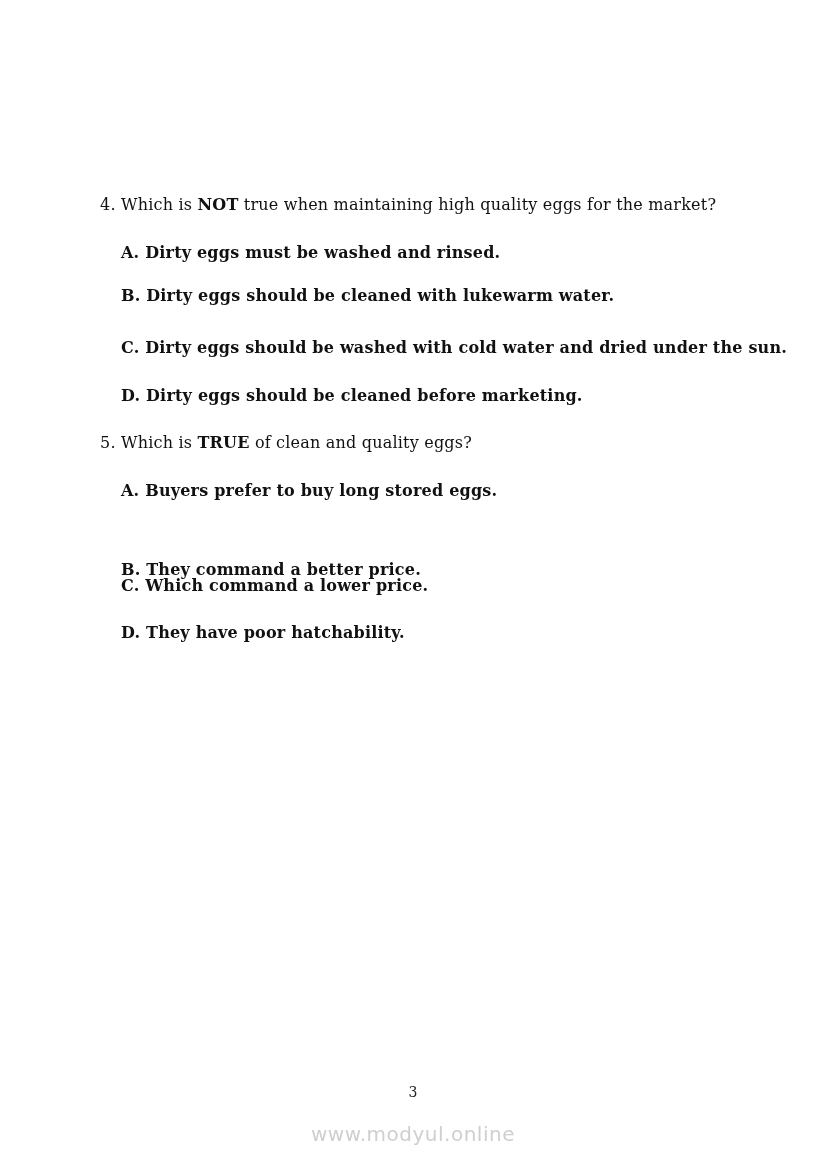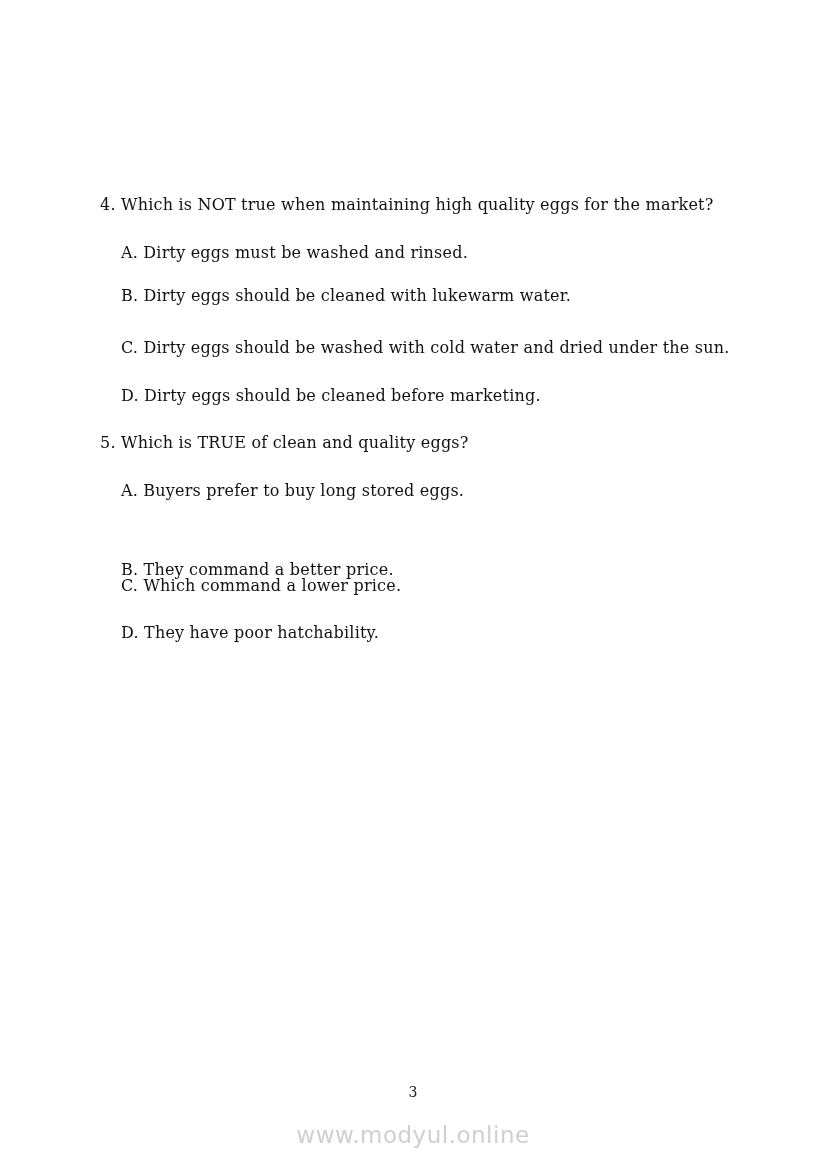--- a/index.html
+++ b/index.html
@@ -21,39 +21,39 @@
     white-space: pre;
   }
   .q-line {
     left: 100px;
     display: flex;
   }
   .q-num {
     width: 21px;
     flex-shrink: 0;
   }
-  .q-text b { font-weight: 400; }
-  .opt-line { left: 121px; }
+  .q-text b { font-weight: 700; }
+  .opt-line { left: 121px; font-weight: bold; }
   .page-number {
     position: absolute;
     top: 1084px;
     left: 0;
     width: 100%;
     text-align: center;
     font-size: 14px;
     color: #222222;
   }
   .watermark {
     position: absolute;
     top: 1122px;
     left: 0;
     width: 100%;
     text-align: center;
     font-family: "DejaVu Sans", "Liberation Sans", sans-serif;
-    font-size: 23px;
+    font-size: 20px;
     letter-spacing: 0.5px;
     color: #cfcfcf;
   }
 </style>
 </head>
 <body>
 
 <div class="page">
 
   <div class="line q-line" style="top:195px">

